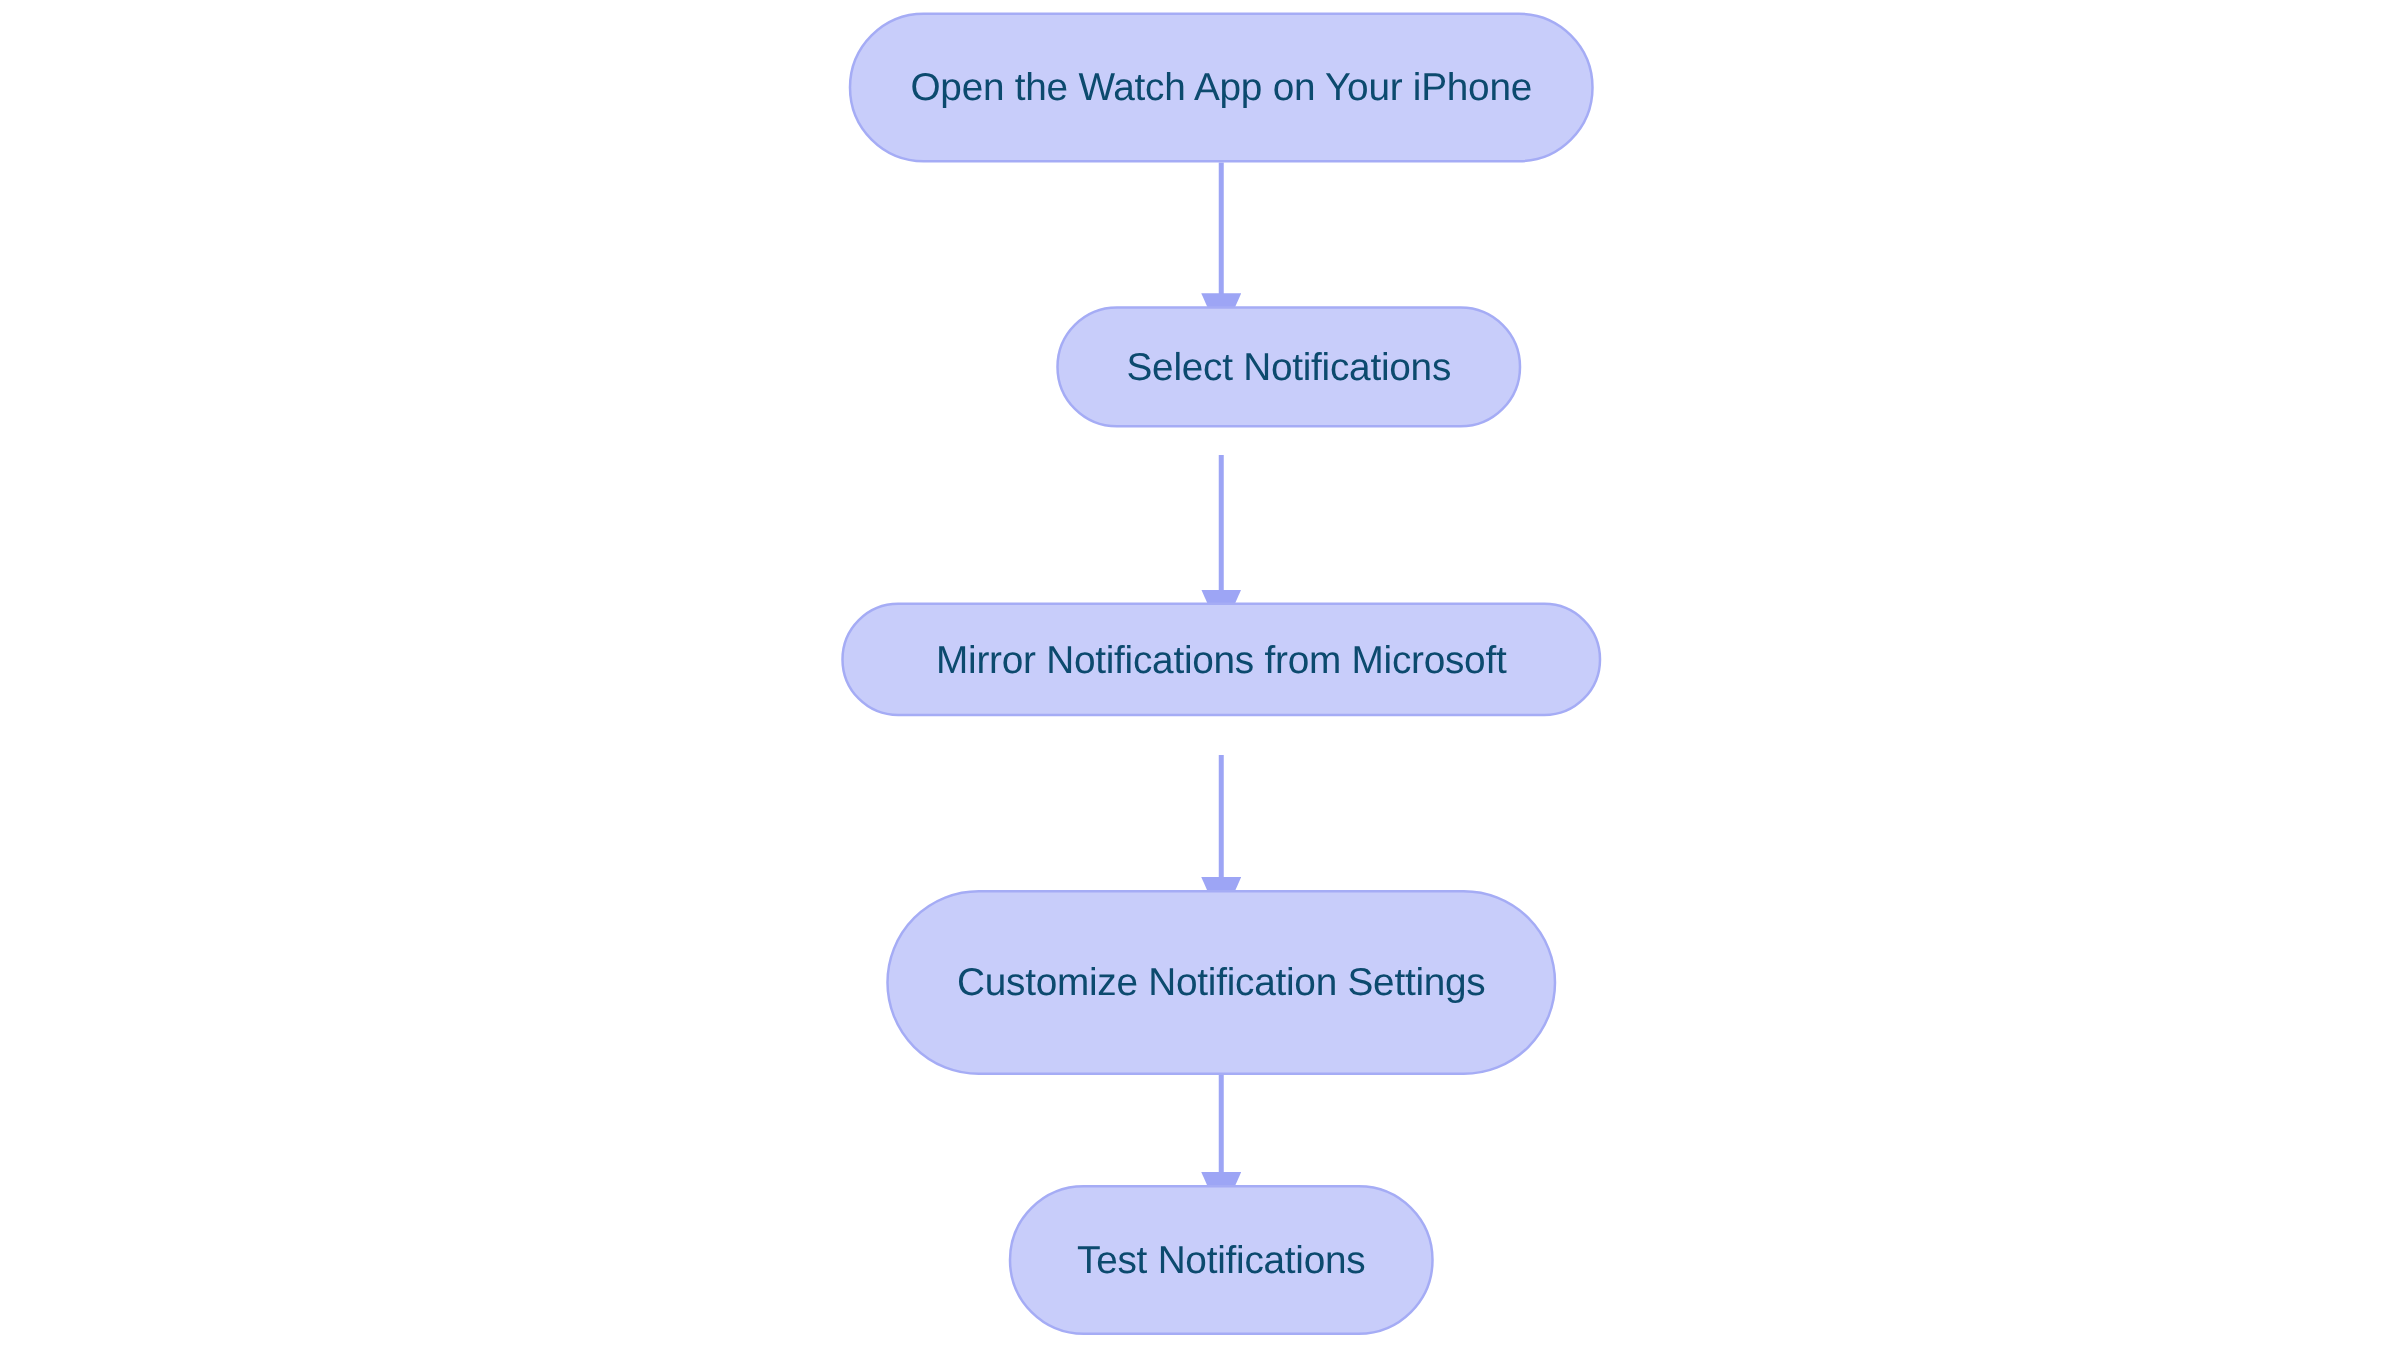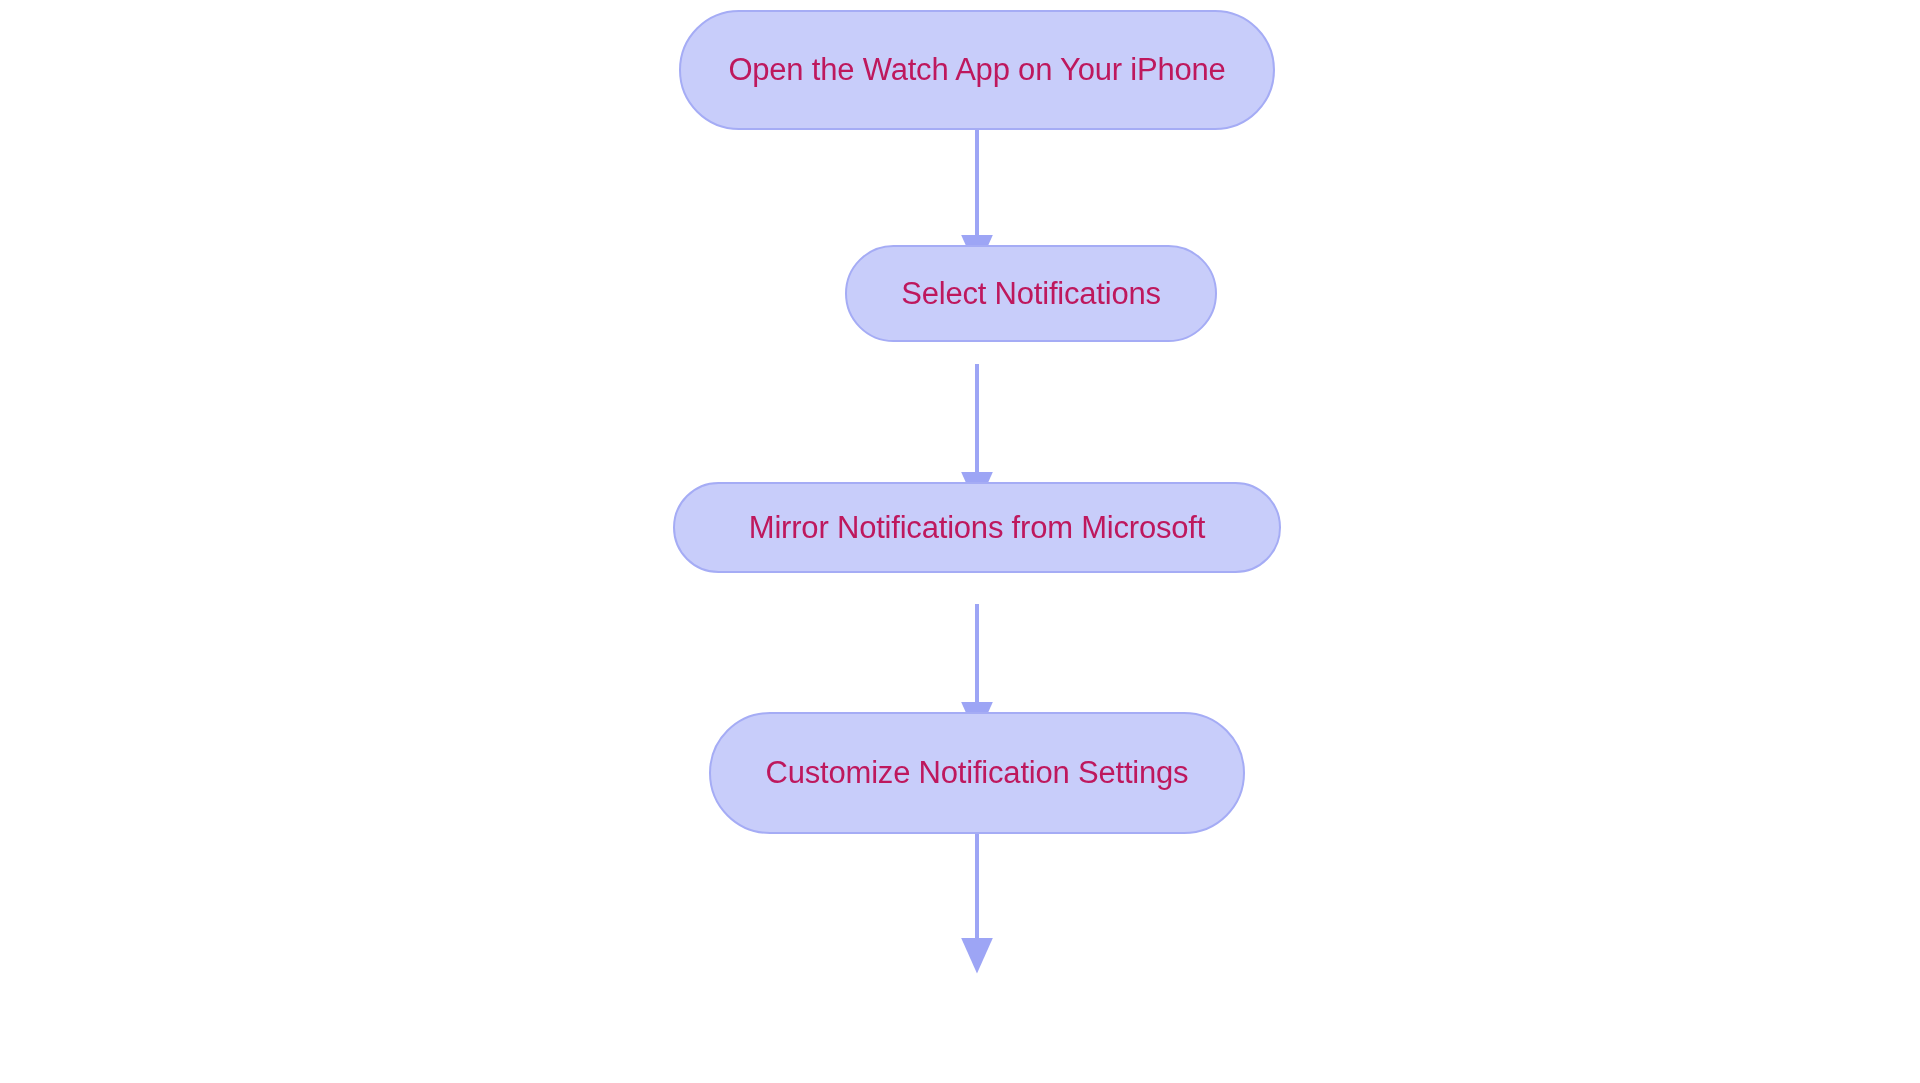--- a/index.html
+++ b/index.html
@@ -37,35 +37,35 @@
     display: flex;
     align-items: center;
     justify-content: center;
     background: #c8cdfa;
     border: 2px solid #a5acf5;
     border-radius: 9999px;
     transform: translateX(-50%);
   }
 
   .node-label {
-    color: #be185d;
+    color: #0c4a6e;
     font-family: "Liberation Sans", sans-serif;
     font-size: 31px;
     font-weight: 400;
     line-height: 1.15;
     letter-spacing: -0.2px;
     white-space: nowrap;
     text-align: center;
   }
 
   
   #node-0 { left: 977px; top: 10px;  width: 596px; height: 120px; }
   #node-1 { left: 1031px; top: 245px; width: 372px; height: 97px; }
   #node-2 { left: 977px; top: 482px; width: 608px; height: 91px; }
-  #node-3 { left: 977px; top: 712px; width: 536px; height: 122px; }
+  #node-3 { left: 977px; top: 712px; width: 536px; height: 148px; }
   #node-4 { left: 977px; top: 948px; width: 340px; height: 120px; }
 </style>
 </head>
 <body>
 
 <div id="flow-canvas">
 
   <svg class="edge-layer" viewBox="0 0 1920 1083" width="1920" height="1083" xmlns="http://www.w3.org/2000/svg" aria-hidden="true">
     <defs>
       <marker id="arrowhead" markerWidth="9" markerHeight="8" refX="0.6" refY="4" orient="auto" markerUnits="strokeWidth">
@@ -96,14 +96,17 @@
   </div>
 
   <div class="node" id="node-2">
     <span class="node-label">Mirror Notifications from Microsoft</span>
   </div>
 
   <div class="node" id="node-3">
     <span class="node-label">Customize Notification Settings</span>
   </div>
 
+  <div class="node" id="node-4">
+    <span class="node-label">Test Notifications</span>
+  </div>
 
 </div>
 
 </body></html>

